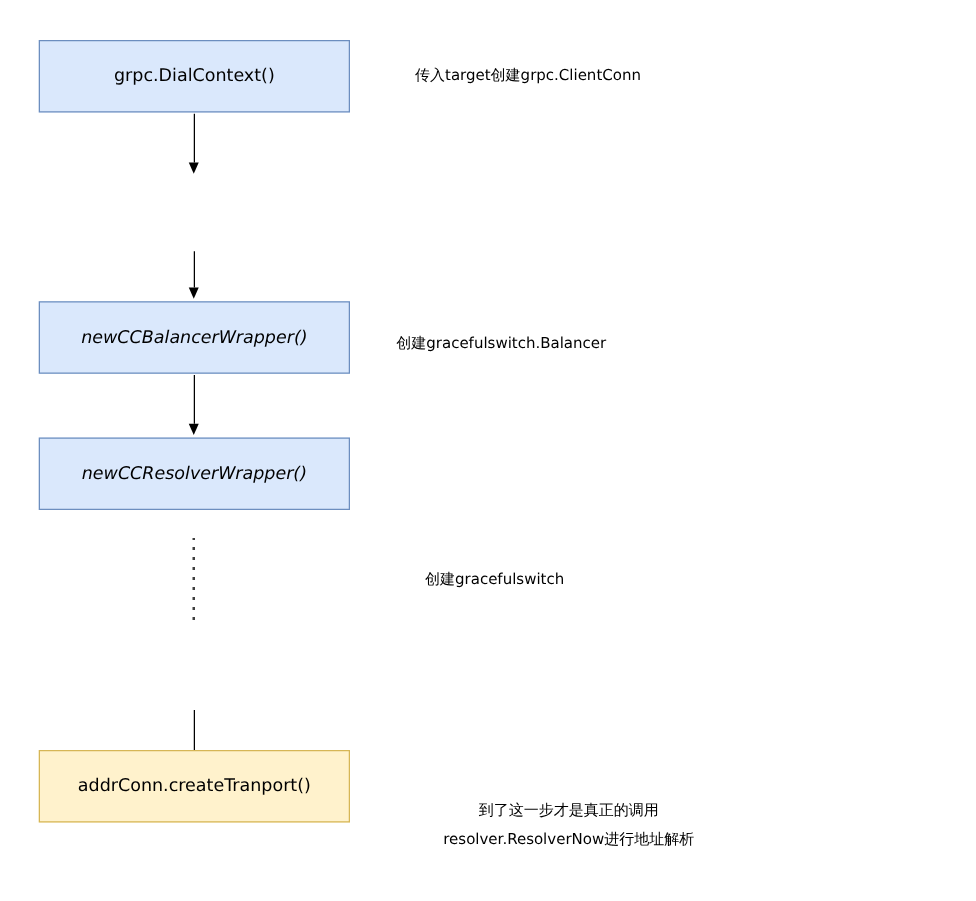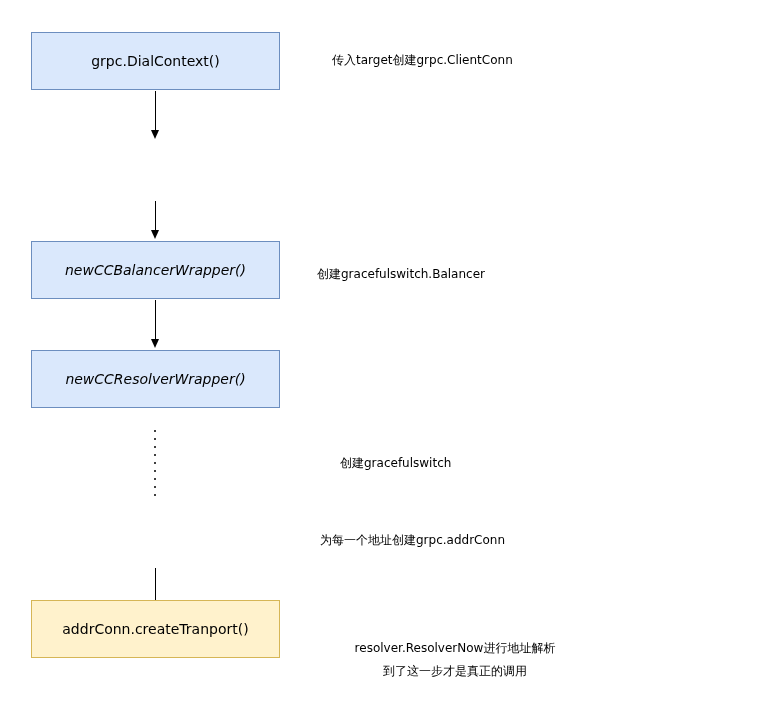--- a/index.html
+++ b/index.html
@@ -105,24 +105,23 @@
   <div class="annotation" style="left:317px; top:265px">创建gracefulswitch.Balancer</div>
   <div class="arrow" style="top:300px; height:39px"></div>
 
   <div class="node" style="top:350px">
     <span class="node-label italic">newCCResolverWrapper()</span>
   </div>
 
   <div class="dotted-connector"></div>
   <div class="annotation" style="left:340px; top:454px">创建gracefulswitch</div>
 
-  <div class="annotation" style="left:320px; top:531px">为每一个地址创建grpc.addrConn</div>
   <div class="arrow" style="top:568px; height:52px"></div>
 
   <div class="node final" style="top:600px">
     <span class="node-label">addrConn.createTranport()</span>
   </div>
   <div class="annotation multiline" style="left:308px; top:637px; width:294px">
+    <span>到了这一步才是真正的调用</span>
     <span>resolver.ResolverNow进行地址解析</span>
-    <span>到了这一步才是真正的调用</span>
   </div>
 
 </div>
 
 </body></html>

